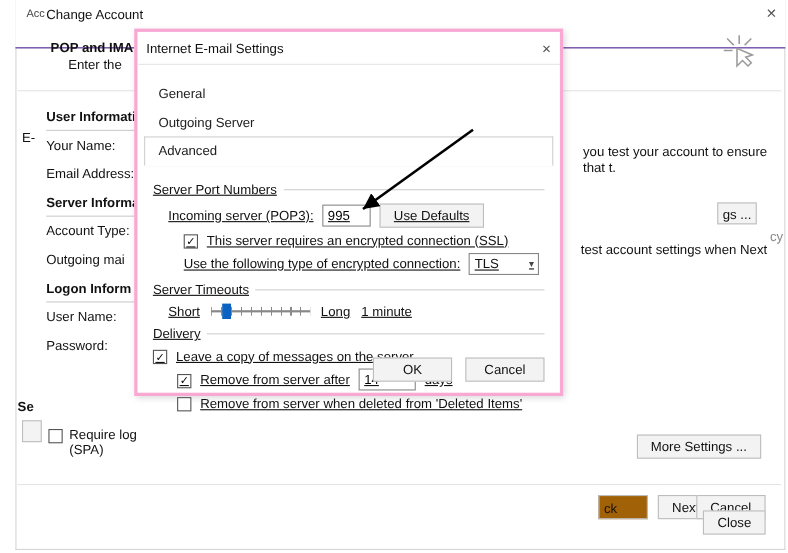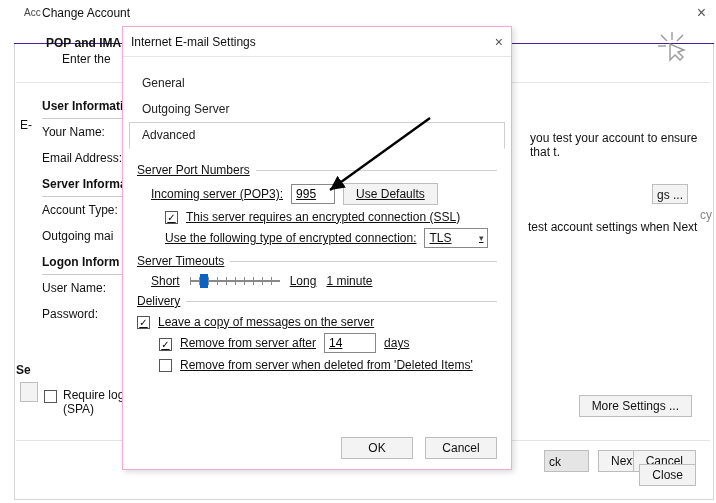--- a/index.html
+++ b/index.html
@@ -19,28 +19,28 @@
   .bg-e { position:absolute; left:20px; top:118px; }
   .bg-se { position:absolute; left:16px; top:363px; font-weight:bold; }
   .bg-cutleft { position:absolute; left:20px; top:382px; width:18px; height:20px; border:1px solid #bdbdbd; background:#f3f3f3; }
   .req-spa { position:absolute; left:44px; top:388px; display:flex; align-items:flex-start; gap:6px; }
   .chk { width:13px; height:13px; border:1px solid #555; background:#fff; display:inline-flex; align-items:center; justify-content:center; font-size:10px; color:#000; flex:0 0 auto; margin-top:2px; }
   .chk.checked::after { content:"✓"; }
   .cut-gs { position:absolute; right:28px; top:184px; width:36px; height:20px; border:1px solid #bdbdbd; background:#f3f3f3; line-height:20px; padding-left:4px; }
   .bg-text1 { position:absolute; left:530px; top:131px; width:178px; }
   .bg-text2 { position:absolute; left:528px; top:220px; width:180px; }
   .bg-more { position:absolute; right:24px; top:395px; }
-  .bg-ck { position:absolute; left:544px; top:450px; width:45px; height:22px; border:1px solid #bdbdbd; background:#e5e5e5; line-height:22px; padding-left:4px; }
+  .bg-ck { position:absolute; left:544px; top:450px; width:45px; height:22px; border:1px solid #bdbdbd; background:#a16207; line-height:22px; padding-left:4px; }
   .bg-next { position:absolute; left:598px; top:450px; }
   .bg-cancel { position:absolute; right:20px; top:450px; }
   .bg-close { position:absolute; right:20px; top:464px; }
   .bg-divider2 { position:absolute; left:16px; top:440px; width:694px; border-top:1px solid #e4e4e4; }
   .cy-txt { position:absolute; right:4px; top:208px; color:#888; }
 
-  .dialog { position:absolute; left:122px; top:26px; width:390px; height:444px; background:#fff; border:1px solid #f9a8d4; box-shadow:2px 2px 6px rgba(0,0,0,0.15); }
+  .dialog { position:absolute; left:122px; top:26px; width:390px; height:334px; background:#fff; border:3px solid #f9a8d4; box-shadow:2px 2px 6px rgba(0,0,0,0.15); }
   .dlg-titlebar { height:30px; border-bottom:1px solid #e6e6e6; display:flex; align-items:center; padding:0 8px; justify-content:space-between; }
   .dlg-close { font-size:14px; color:#555; }
   .tabs { display:flex; margin:12px 6px 0 6px; border-bottom:1px solid #cfcfcf;flex-direction:column; }
   .tab { padding:5px 12px 6px 12px; border:1px solid transparent; border-bottom:none; position:relative; top:1px; color:#222; }
   .tab.active { border-color:#cfcfcf; background:#fff; border-bottom:1px solid #fff; }
   .body { padding:8px 14px 8px 14px;text-decoration:underline; }
   .grp-title { display:flex; align-items:center; margin:6px 0 6px 0; }
   .grp-title span { white-space:nowrap; margin-right:6px; }
   .grp-line { flex:1; border-top:1px solid #cfcfcf; }
   .field-row { display:flex; align-items:center; gap:8px; margin:4px 0 4px 14px; }

